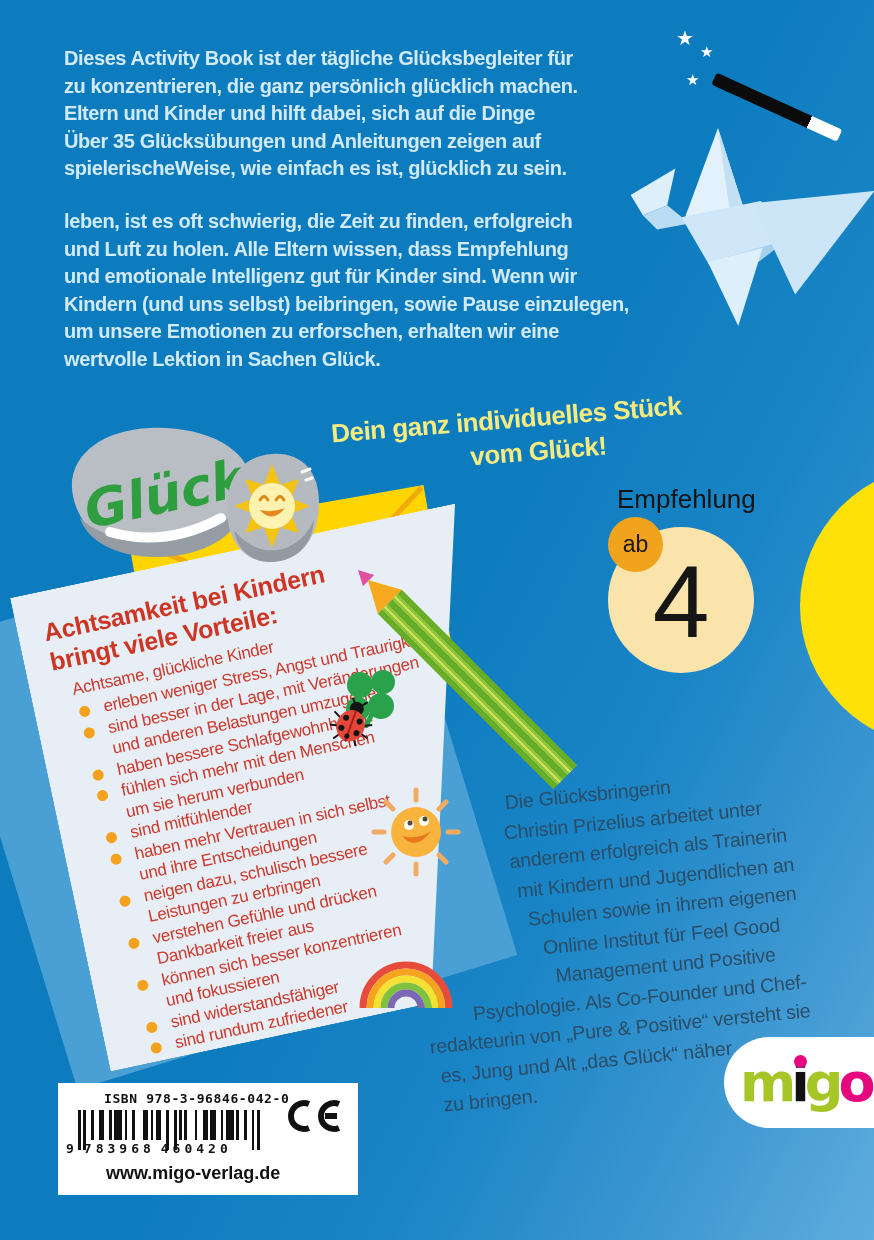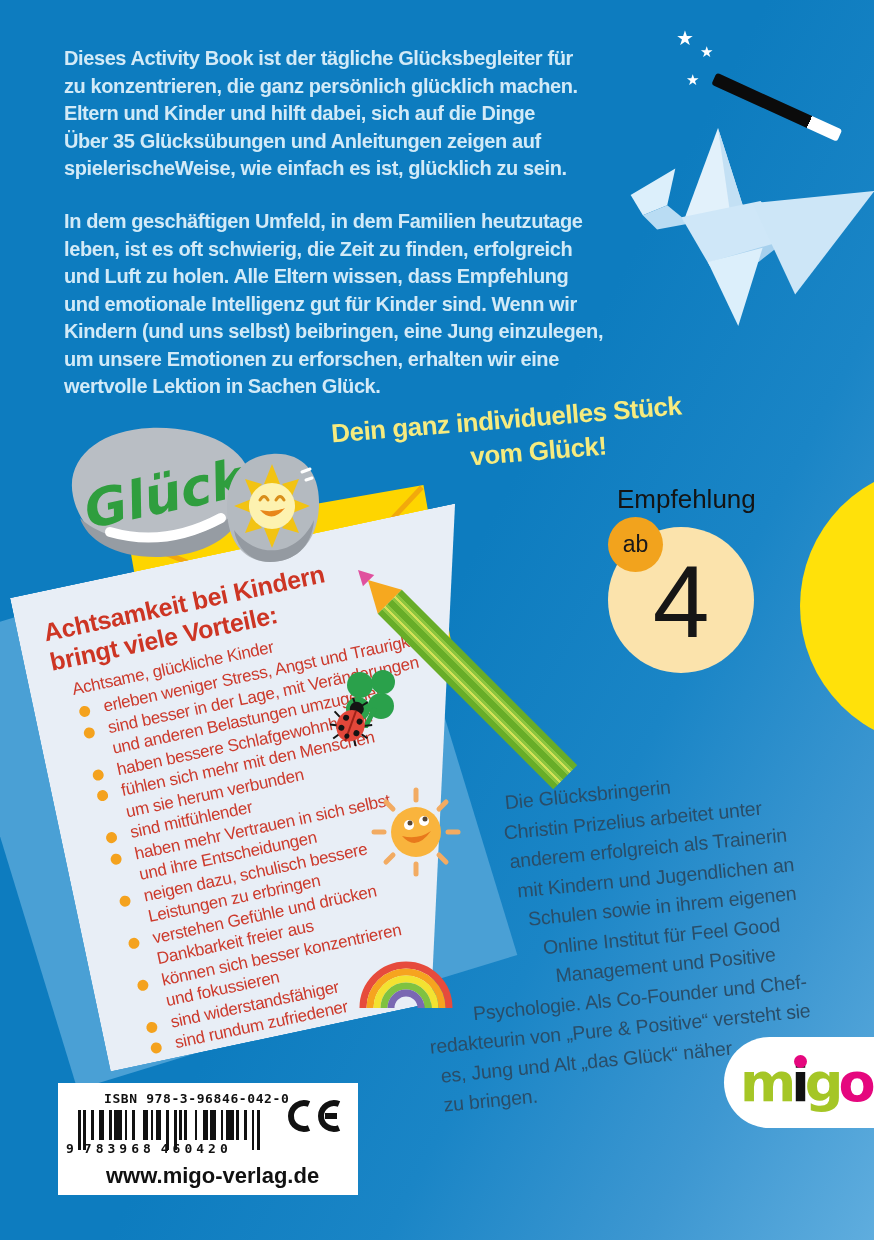--- a/index.html
+++ b/index.html
@@ -88,21 +88,21 @@
   .isbn-box{position:absolute;left:58px;top:1083px;width:300px;height:112px;background:#ffffff;z-index:7;text-align:center;}
   .isbn-label{position:absolute;left:46px;top:8px;font-family:"DejaVu Sans Mono",monospace;font-weight:700;
     font-size:13px;letter-spacing:0.6px;color:#111;}
   .bars{position:absolute;left:20px;top:27px;height:40px;display:flex;align-items:flex-start;}
   .bars span{display:inline-block;background:#111;height:30px;}
   .bars span.tall{height:40px;}
   .bars span.sp{background:transparent;}
   .bc-digits{position:absolute;left:8px;top:58px;font-family:"DejaVu Sans Mono",monospace;font-weight:700;
     font-size:13px;color:#111;letter-spacing:4px;}
   .bc-digits span{margin-right:6px;}
-  .website{position:absolute;left:48px;top:80px;font-weight:700;font-size:22px;color:#111;}
+  .website{position:absolute;left:48px;top:80px;font-weight:700;font-size:18px;color:#111;}
   .ce{position:absolute;left:228px;top:16px;}
   .sr{position:absolute;width:1px;height:1px;overflow:hidden;clip-path:inset(100%);}
 
   
   .logo{position:absolute;left:724px;top:1037px;width:160px;height:91px;background:#ffffff;
     border-radius:46px 0 0 46px;z-index:7;display:flex;align-items:center;justify-content:flex-start;
     padding-left:16px;box-sizing:border-box;}
   .logo span{font-family:"DejaVu Sans",sans-serif;font-weight:700;font-size:54px;letter-spacing:-5px;line-height:1;}
   .logo .lm,.logo .lg{color:#a5c626;}
   .logo .lo{color:#e5077e;}
@@ -115,25 +115,24 @@
 <div class="page">
 
   <div class="para para1">
       <div class="ln">Dieses Activity Book ist der tägliche Glücksbegleiter für</div>
       <div class="ln">zu konzentrieren, die ganz persönlich glücklich machen.</div>
       <div class="ln">Eltern und Kinder und hilft dabei, sich auf die Dinge</div>
       <div class="ln">Über 35 Glücksübungen und Anleitungen zeigen auf</div>
       <div class="ln">spielerischeWeise, wie einfach es ist, glücklich zu sein.</div>
     </div>
   <div class="para para2">
-      <div class="ln">In dem geschäftigen Umfeld, in dem Familien heutzutage</div>
       <div class="ln">leben, ist es oft schwierig, die Zeit zu finden, erfolgreich</div>
       <div class="ln">und Luft zu holen. Alle Eltern wissen, dass Empfehlung</div>
       <div class="ln">und emotionale Intelligenz gut für Kinder sind. Wenn wir</div>
-      <div class="ln">Kindern (und uns selbst) beibringen, eine Jung einzulegen,</div>
+      <div class="ln">Kindern (und uns selbst) beibringen, sowie Pause einzulegen,</div>
       <div class="ln">um unsere Emotionen zu erforschen, erhalten wir eine</div>
       <div class="ln">wertvolle Lektion in Sachen Glück.</div>
     </div>
 
   <span class="star star1">★</span>
   <span class="star star2">★</span>
   <span class="star star3">★</span>
   <div class="wand"></div>
   <svg class="crane" width="245" height="198" viewBox="0 0 240 195">
     <polygon points="0,66 44,40 36,76 12,86" fill="#dceffb"></polygon>

